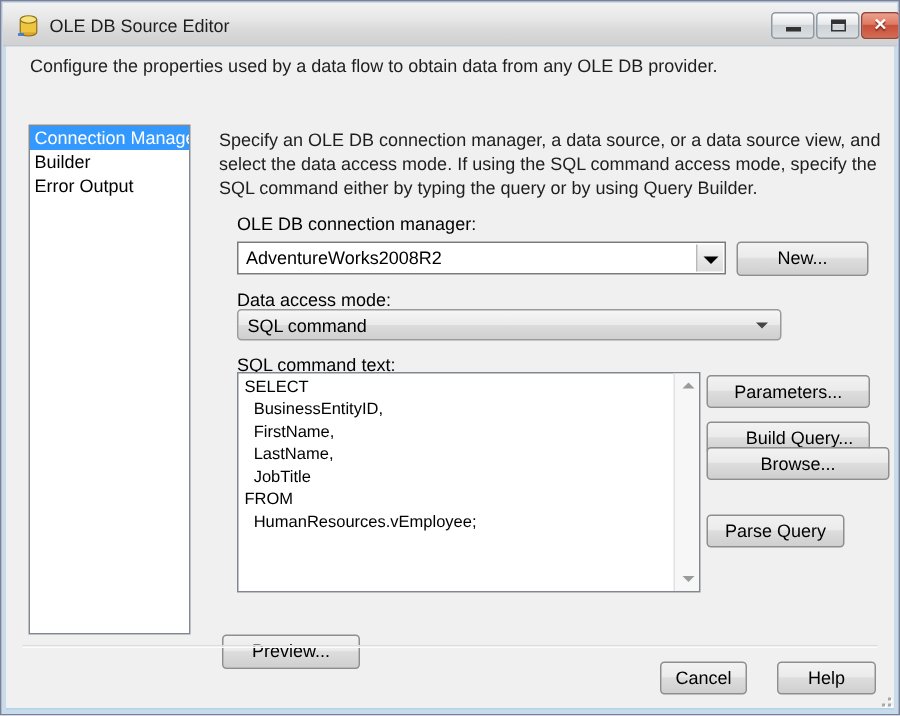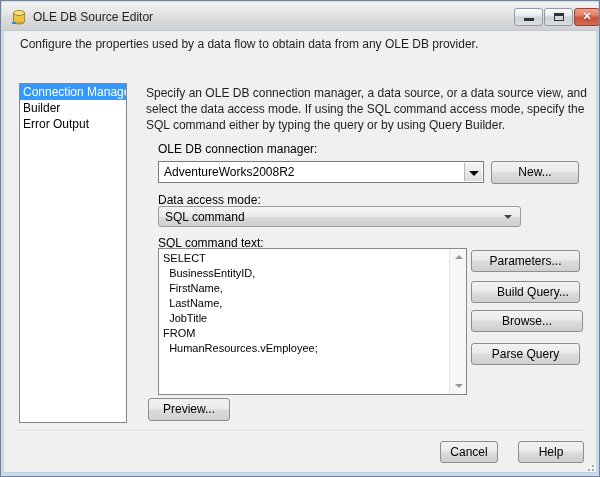--- a/index.html
+++ b/index.html
@@ -109,23 +109,23 @@
   .btn {
     position: absolute; height: 22px;
     background: linear-gradient(to bottom,#F2F2F2 0%,#EBEBEB 45%,#DDDDDD 50%,#CFCFCF 100%);
     border: 1px solid #8E8E8E; border-radius: 3px;
     font-family: "Liberation Sans", sans-serif; font-size: 12px; color:#000;
     text-align: center; line-height: 20px; cursor: default;
   }
   .btn-new        { left: 490px; top: 160px; width: 88px; height: 23px; }
   .btn-parameters { left: 470px; top: 249px; width: 109px; }
   .btn-buildquery { left: 470px; top: 280px; width: 109px; padding-left: 15px; }
-  .btn-browse     { left: 470px; top: 309px; width: 112px; }
-  .btn-parsequery { left: 470px; top: 342px; width: 109px; }
-  .btn-preview    { left: 147px; top: 397px; width: 82px; height: 23px; }
+  .btn-browse     { left: 470px; top: 297px; width: 122px; }
+  .btn-parsequery { left: 470px; top: 342px; width: 92px; }
+  .btn-preview    { left: 147px; top: 422px; width: 92px; height: 23px; }
   .btn-ok     { left: 357px; top: 440px; width: 71px; border-color:#3C7FB1; box-shadow: 0 0 2px 1px #7EB4D9; }
   .btn-cancel { left: 439px; top: 440px; width: 58px; }
   .btn-help   { left: 517px; top: 440px; width: 66px; }
   .divider {
     position: absolute; left: 14px; top: 429px; width: 570px; height: 2px;
     border-top: 1px solid #DCDCDC; border-bottom: 1px solid #FCFCFC;
   }
   .grip { position:absolute; right:5px; bottom:5px; width:10px; height:10px; }
   .grip i { position:absolute; width:2px; height:2px; background:#A8A8A8; box-shadow:1px 1px 0 #FFFFFF; }
   .grip .d1 { right:0; bottom:0; } .grip .d2 { right:4px; bottom:0; } .grip .d3 { right:0; bottom:4px; }

